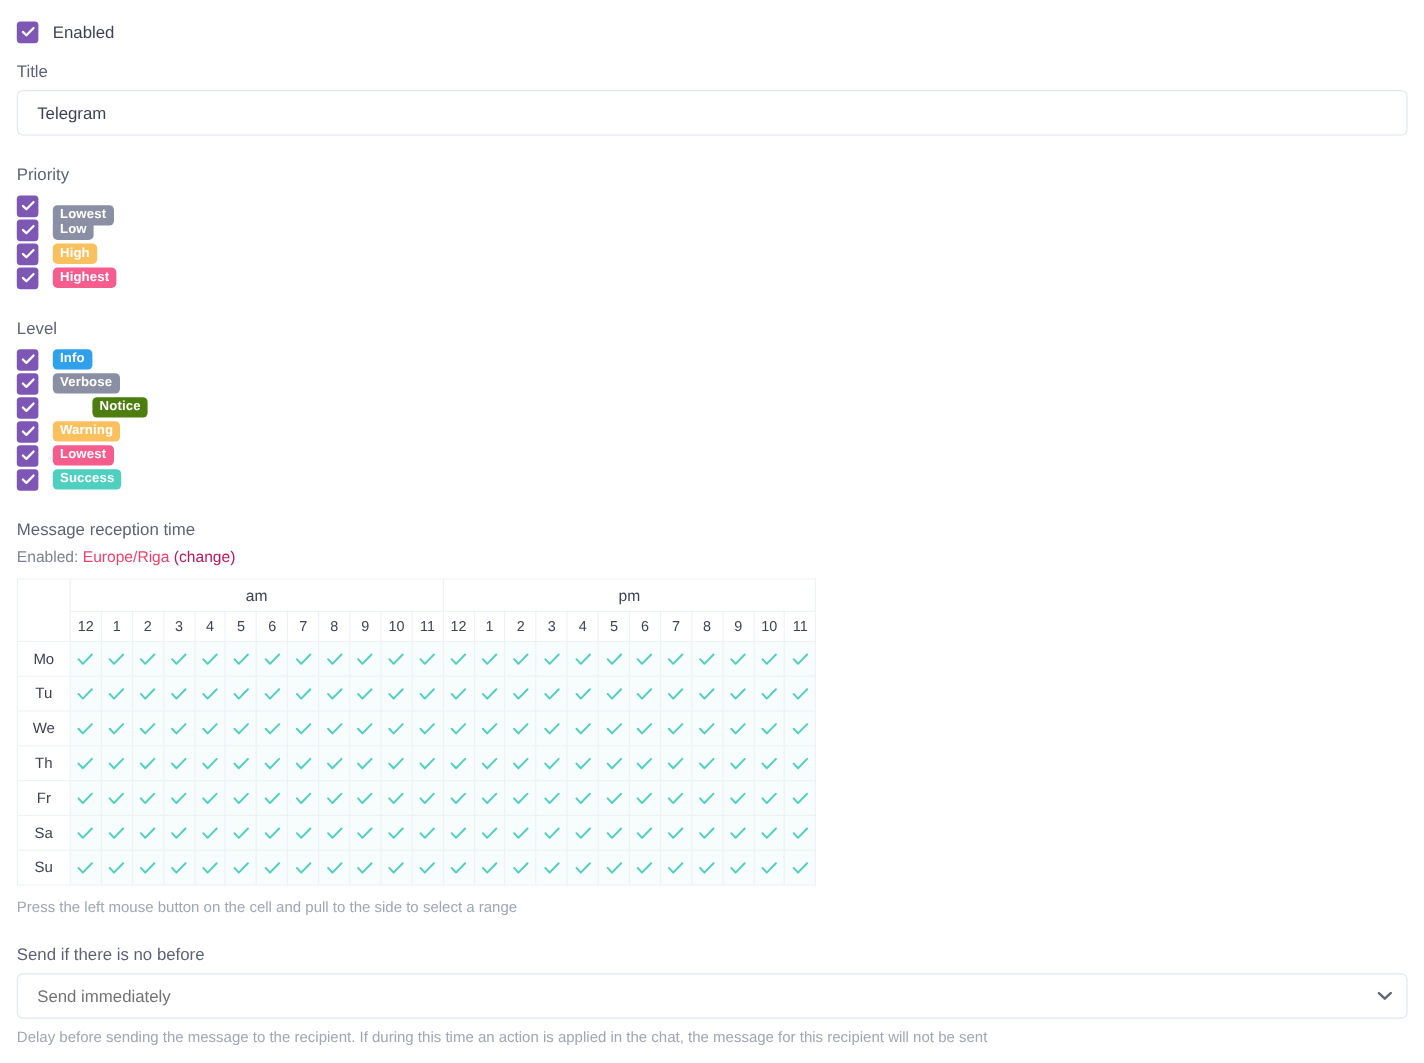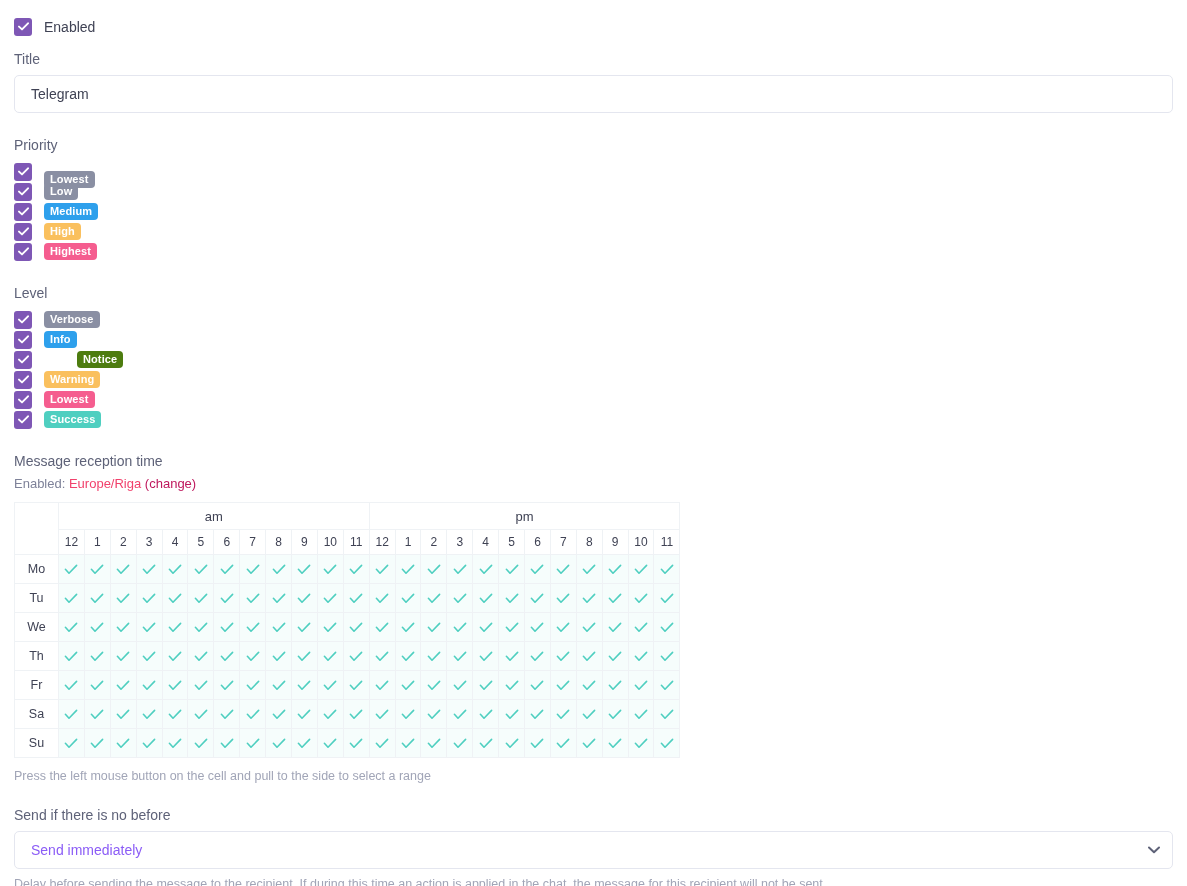--- a/index.html
+++ b/index.html
@@ -167,21 +167,21 @@
     width: 100%;
     height: 100%;
     -webkit-appearance: none;
     -moz-appearance: none;
     appearance: none;
     border: 1px solid #e4e6ef;
     border-radius: 5px;
     background: #ffffff;
     font-family: "Liberation Sans", sans-serif;
     font-size: 14px;
-    color: #8b5cf6;
+    color: #737373;
     padding: 0 34px 0 16px;
     outline: none;
     cursor: pointer;
   }
   .select-arrow {
     position: absolute;
     right: 13px;
     top: 50%;
     transform: translateY(-50%);
     pointer-events: none;
@@ -230,28 +230,20 @@
             </svg>
           </span>
           <span class="badge" style="background: rgb(138, 143, 163);">Low</span>
         </div>
         <div class="badge-row">
           <span class="cbx">
             <svg width="11" height="9" viewBox="0 0 11 9">
               <path d="M1 4.6 L4 7.4 L10 1.3" fill="none" stroke="#ffffff" stroke-width="1.9" stroke-linecap="round" stroke-linejoin="round"></path>
             </svg>
           </span>
-          <span class="badge" style="background: rgb(46, 160, 236);">Medium</span>
-        </div>
-        <div class="badge-row">
-          <span class="cbx">
-            <svg width="11" height="9" viewBox="0 0 11 9">
-              <path d="M1 4.6 L4 7.4 L10 1.3" fill="none" stroke="#ffffff" stroke-width="1.9" stroke-linecap="round" stroke-linejoin="round"></path>
-            </svg>
-          </span>
           <span class="badge" style="background: rgb(250, 192, 94);">High</span>
         </div>
         <div class="badge-row">
           <span class="cbx">
             <svg width="11" height="9" viewBox="0 0 11 9">
               <path d="M1 4.6 L4 7.4 L10 1.3" fill="none" stroke="#ffffff" stroke-width="1.9" stroke-linecap="round" stroke-linejoin="round"></path>
             </svg>
           </span>
           <span class="badge" style="background: rgb(245, 93, 143);">Highest</span>
         </div>
@@ -260,29 +252,29 @@
 
   <div class="section">
     <div class="section-title">Level</div>
     <div id="level-list">
         <div class="badge-row">
           <span class="cbx">
             <svg width="11" height="9" viewBox="0 0 11 9">
               <path d="M1 4.6 L4 7.4 L10 1.3" fill="none" stroke="#ffffff" stroke-width="1.9" stroke-linecap="round" stroke-linejoin="round"></path>
             </svg>
           </span>
-          <span class="badge" style="background: rgb(138, 143, 163);">Verbose</span>
+          <span class="badge" style="background: rgb(46, 160, 236);">Info</span>
         </div>
         <div class="badge-row">
           <span class="cbx">
             <svg width="11" height="9" viewBox="0 0 11 9">
               <path d="M1 4.6 L4 7.4 L10 1.3" fill="none" stroke="#ffffff" stroke-width="1.9" stroke-linecap="round" stroke-linejoin="round"></path>
             </svg>
           </span>
-          <span class="badge" style="background: rgb(46, 160, 236);">Info</span>
+          <span class="badge" style="background: rgb(138, 143, 163);">Verbose</span>
         </div>
         <div class="badge-row">
           <span class="cbx">
             <svg width="11" height="9" viewBox="0 0 11 9">
               <path d="M1 4.6 L4 7.4 L10 1.3" fill="none" stroke="#ffffff" stroke-width="1.9" stroke-linecap="round" stroke-linejoin="round"></path>
             </svg>
           </span>
           <span class="badge" style="background: #4d7c0f; margin-left: 33px;">Notice</span>
         </div>
         <div class="badge-row">

